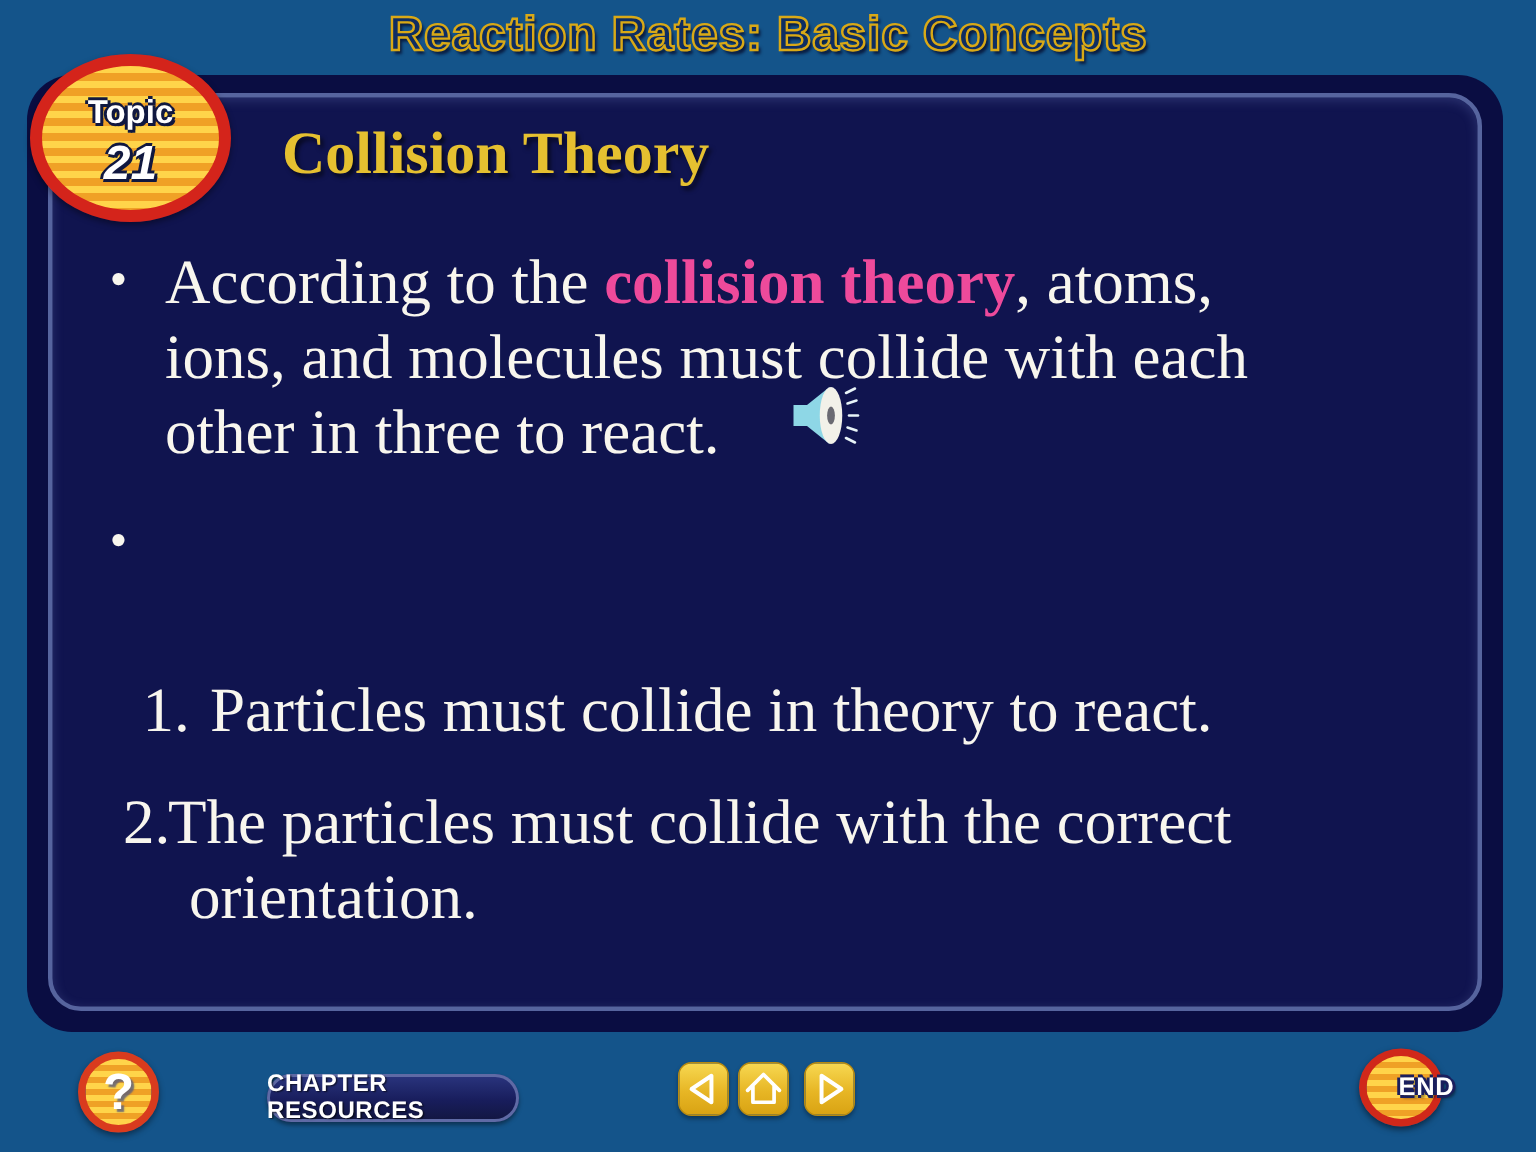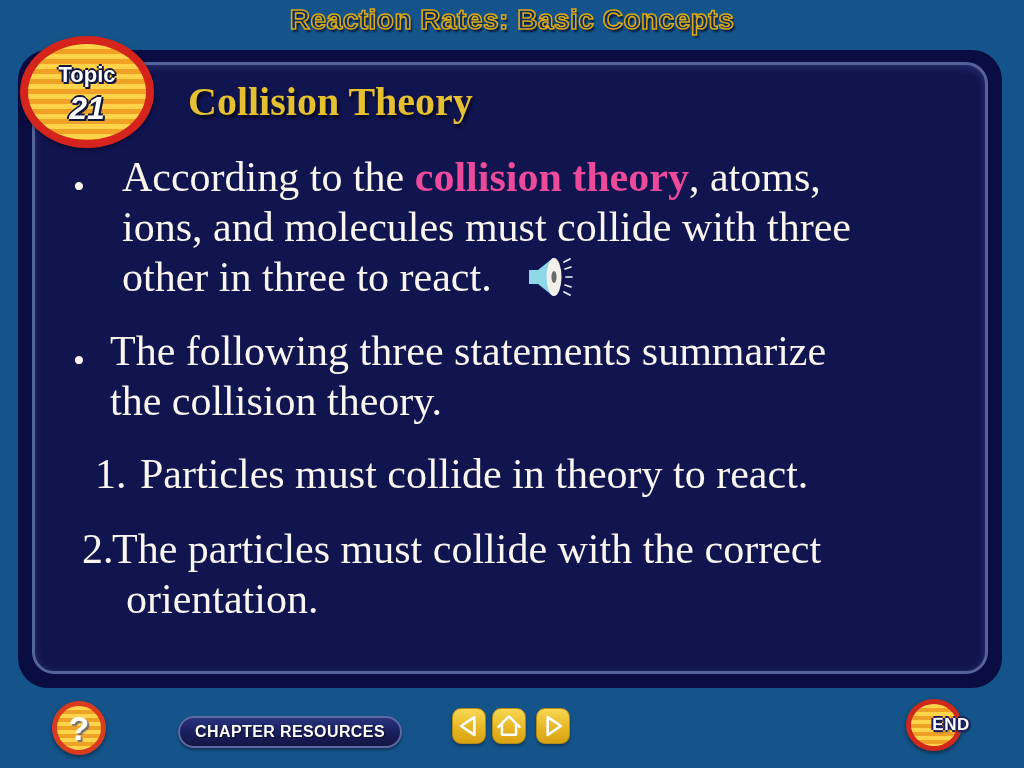--- a/index.html
+++ b/index.html
@@ -4,21 +4,21 @@
 <style>
   html,body{margin:0;padding:0;}
   #stage{
     position:relative;width:1024px;height:768px;overflow:hidden;
     background:#14548a;
     font-family:"Liberation Sans",sans-serif;
   }
   
   .header-title{
     position:absolute;left:0;right:0;top:4px;text-align:center;
-    font-size:28px;font-weight:bold;letter-spacing:0.5px;
+    font-size:32px;font-weight:bold;letter-spacing:0.5px;
     color:#0e2d62;
     -webkit-text-stroke:1.6px #d9a916;
     text-shadow:2px 3px 2px rgba(5,10,40,0.75);
   }
   
   .panel-outer{
     position:absolute;left:18px;top:50px;width:984px;height:638px;
     background:#0a0d42;border-radius:30px;
   }
   .panel-inner{
@@ -70,21 +70,21 @@
     background:repeating-linear-gradient(180deg,#ffd44a 0px,#ffd44a 4px,#efa126 4px,#efa126 8px);
     box-shadow:0 2px 4px rgba(0,0,0,0.45);
     display:flex;align-items:center;justify-content:center;
     cursor:pointer;box-sizing:border-box;
   }
   .help-btn span{
     font-size:34px;font-weight:bold;color:#fff;
     text-shadow:2px 2px 1px rgba(95,95,120,0.85);
   }
   .chapter-pill{
-    position:absolute;left:178px;top:716px;width:224px;height:32px;border-radius:17px;
+    position:absolute;left:178px;top:716px;width:168px;height:32px;border-radius:17px;
     background:linear-gradient(180deg,#2b3680 0%,#181d5c 55%,#12163f 100%);
     box-shadow:inset 0 0 0 2px #5f6aa5,0 2px 3px rgba(0,0,0,0.4);
     display:flex;align-items:center;justify-content:center;
     cursor:pointer;
   }
   .chapter-pill span{
     font-size:16px;font-weight:bold;color:#fff;letter-spacing:0.4px;
     text-shadow:1px 1px 1px rgba(0,0,0,0.6);
   }
   .nav-btn{
@@ -120,47 +120,43 @@
   <div class="panel-inner"></div>
 
   <div class="topic-badge">
     <span class="t1">Topic</span>
     <span class="t2">21</span>
   </div>
 
   <div class="slide-title">Collision Theory</div>
 
   <div class="body-text bullet-dot" style="left:73px;top:162px;">•</div>
-  <div class="body-text" style="left:110px;top:152px;margin-left:12px;">
+  <div class="body-text" style="left:110px;top:164px;">
     <div class="line">
       <span>According to the </span><span class="pink">collision theory</span><span>, atoms,</span>
     </div>
-    <div class="line">ions, and molecules must collide with three</div>
+    <div class="line">ions, and molecules must collide with each</div>
     <div class="line">other in three to react.</div>
   </div>
 
   <svg class="speaker" viewBox="0 0 48 46">
     <rect x="3" y="16" width="9" height="14" fill="#8ed7e6"></rect>
     <polygon points="12,16 27,4 27,42 12,30" fill="#8ed7e6"></polygon>
     <ellipse cx="28" cy="23" rx="7.5" ry="19" fill="#f2f1e9"></ellipse>
     <ellipse cx="28" cy="23" rx="2.6" ry="6" fill="#6a6a72"></ellipse>
     <g stroke="#e8f4f8" stroke-width="1.7" stroke-linecap="round">
       <line x1="38" y1="8" x2="44" y2="5"></line>
       <line x1="39" y1="15" x2="45" y2="13"></line>
       <line x1="40" y1="23" x2="46" y2="23"></line>
       <line x1="39" y1="31" x2="45" y2="33"></line>
       <line x1="38" y1="38" x2="44" y2="41"></line>
     </g>
   </svg>
 
   <div class="body-text bullet-dot" style="left:73px;top:336px;">•</div>
-  <div class="body-text" style="left:110px;top:326px;">
-    <div class="line">The following three statements summarize</div>
-    <div class="line">the collision theory.</div>
-  </div>
 
   <div class="body-text" style="left:95px;top:449px;">1.</div>
   <div class="body-text" style="left:140px;top:449px;">Particles must collide in theory to react.</div>
 
   <div class="body-text" style="left:82px;top:524px;">2.</div>
   <div class="body-text" style="left:112px;top:524px;">
     <div class="line">The particles must collide with the correct</div>
     <div class="line" style="padding-left:14px;">orientation.</div>
   </div>
 

